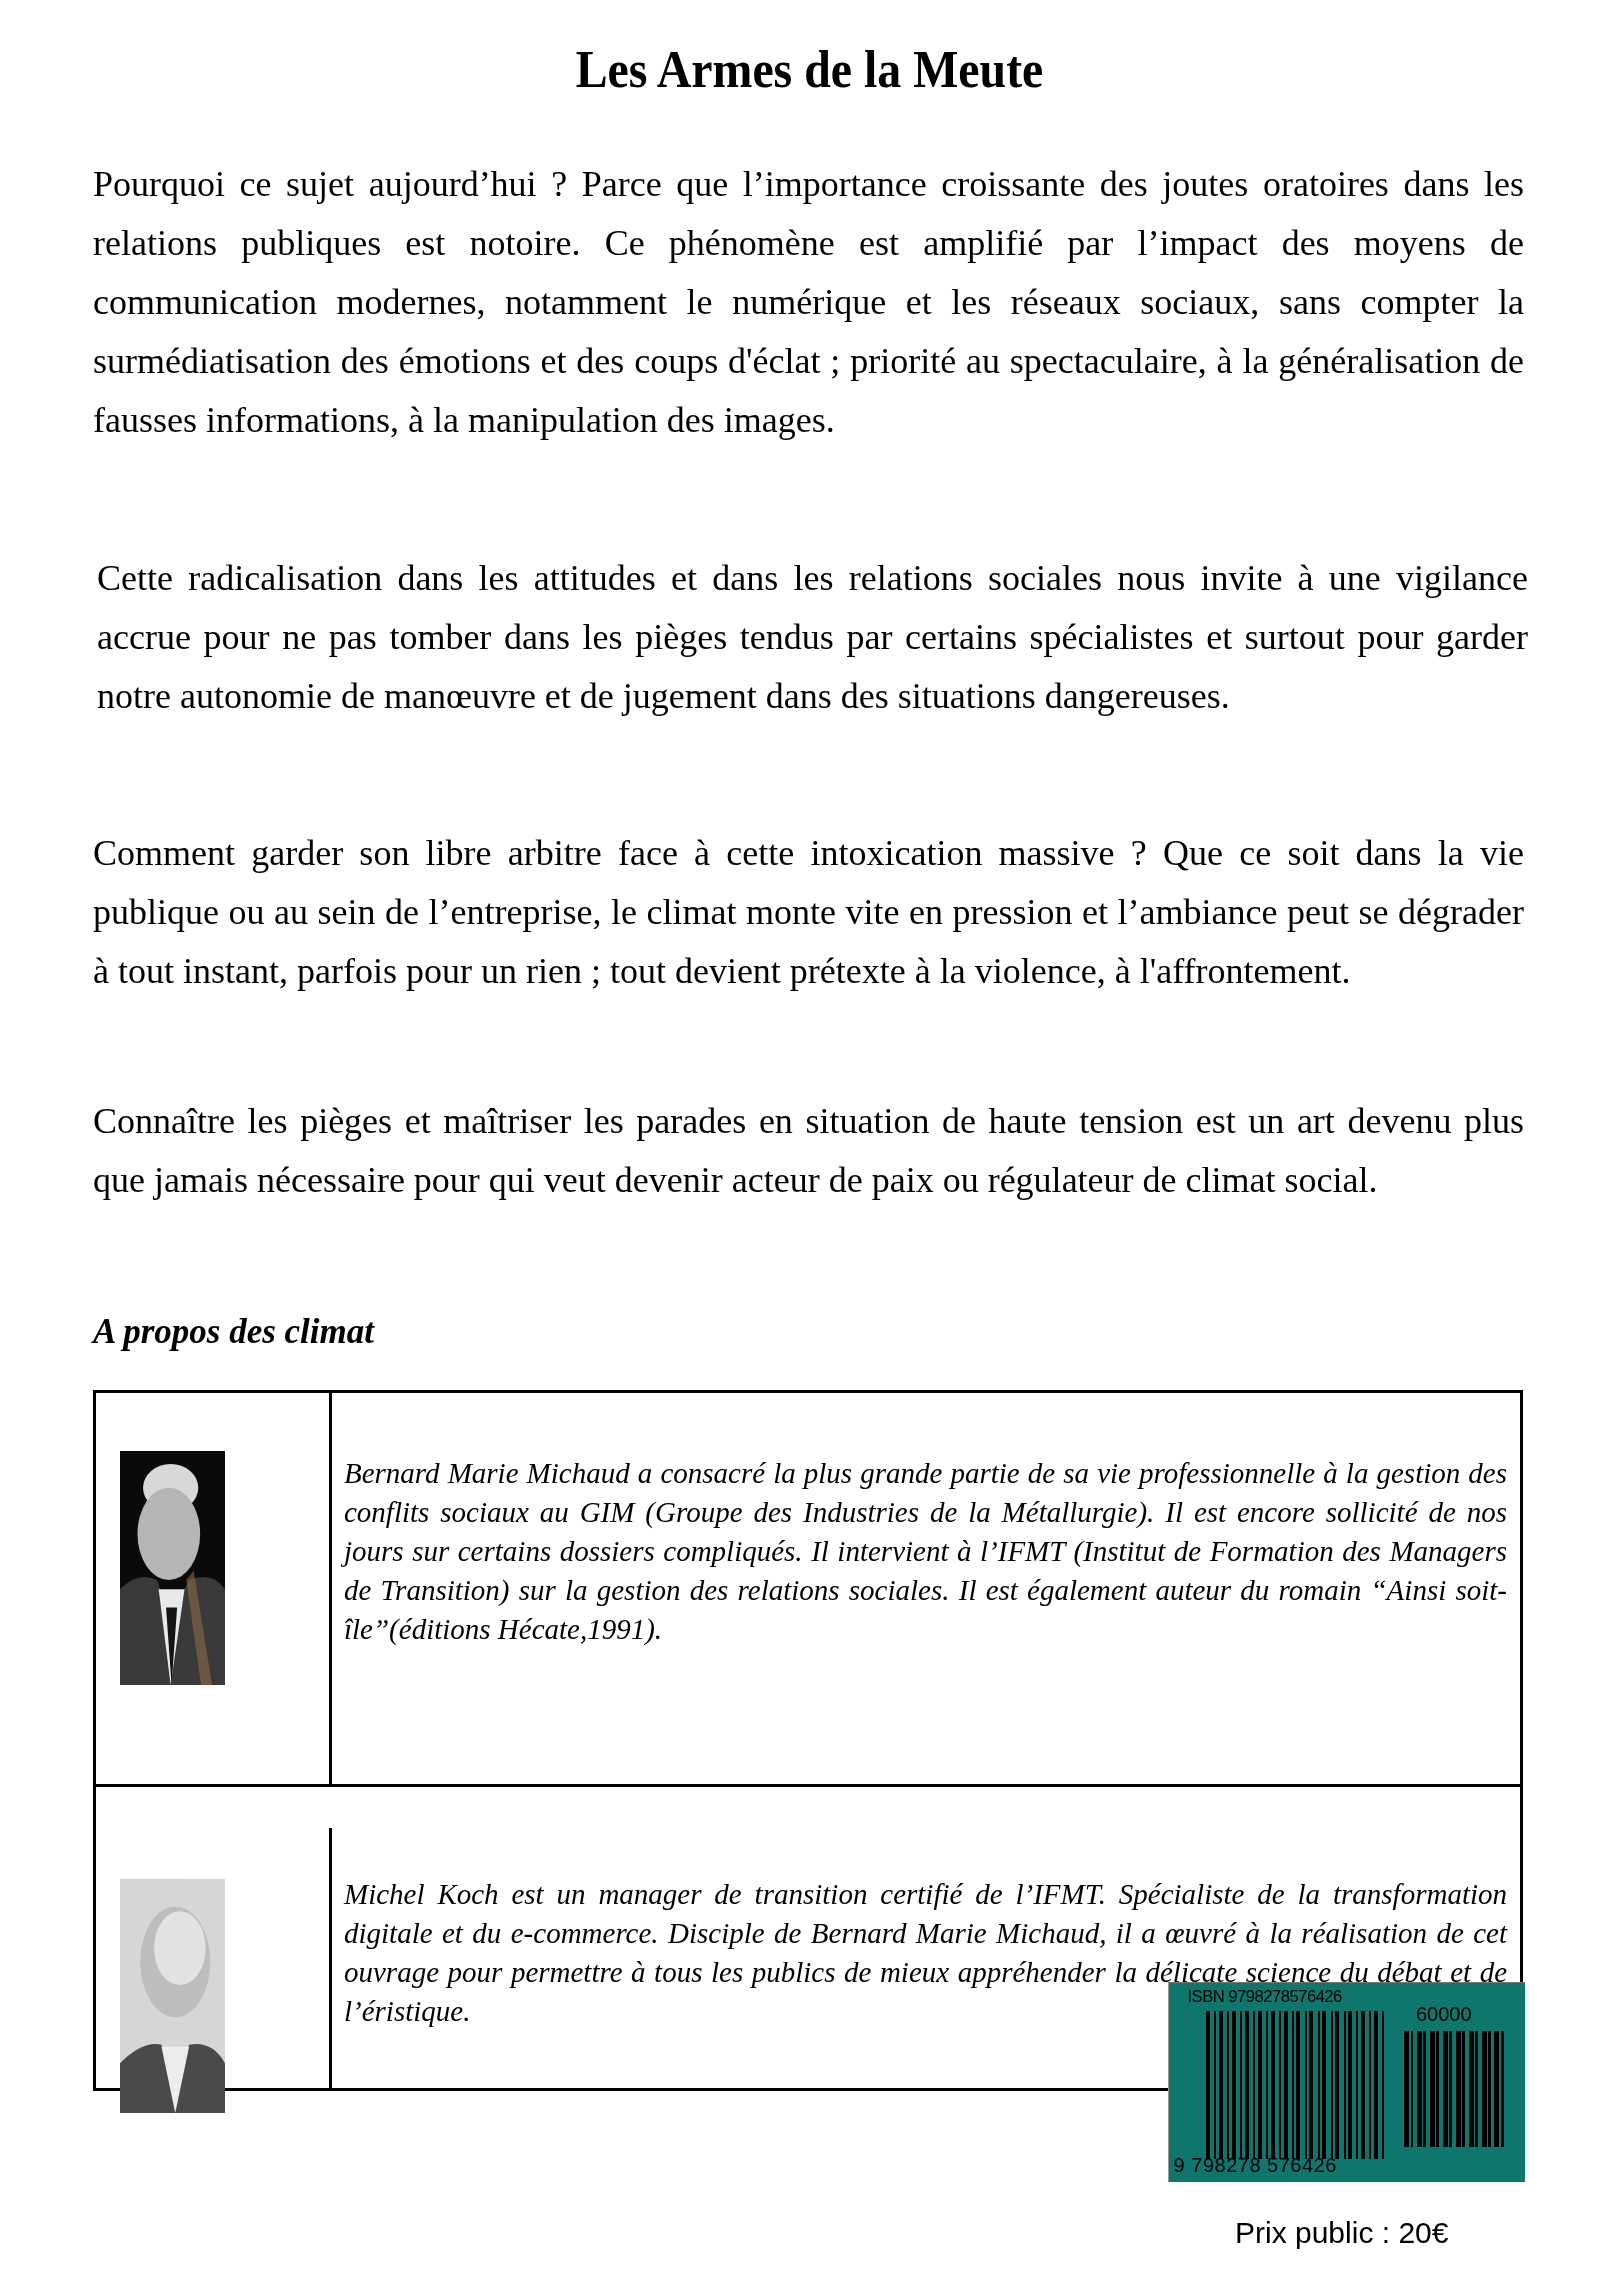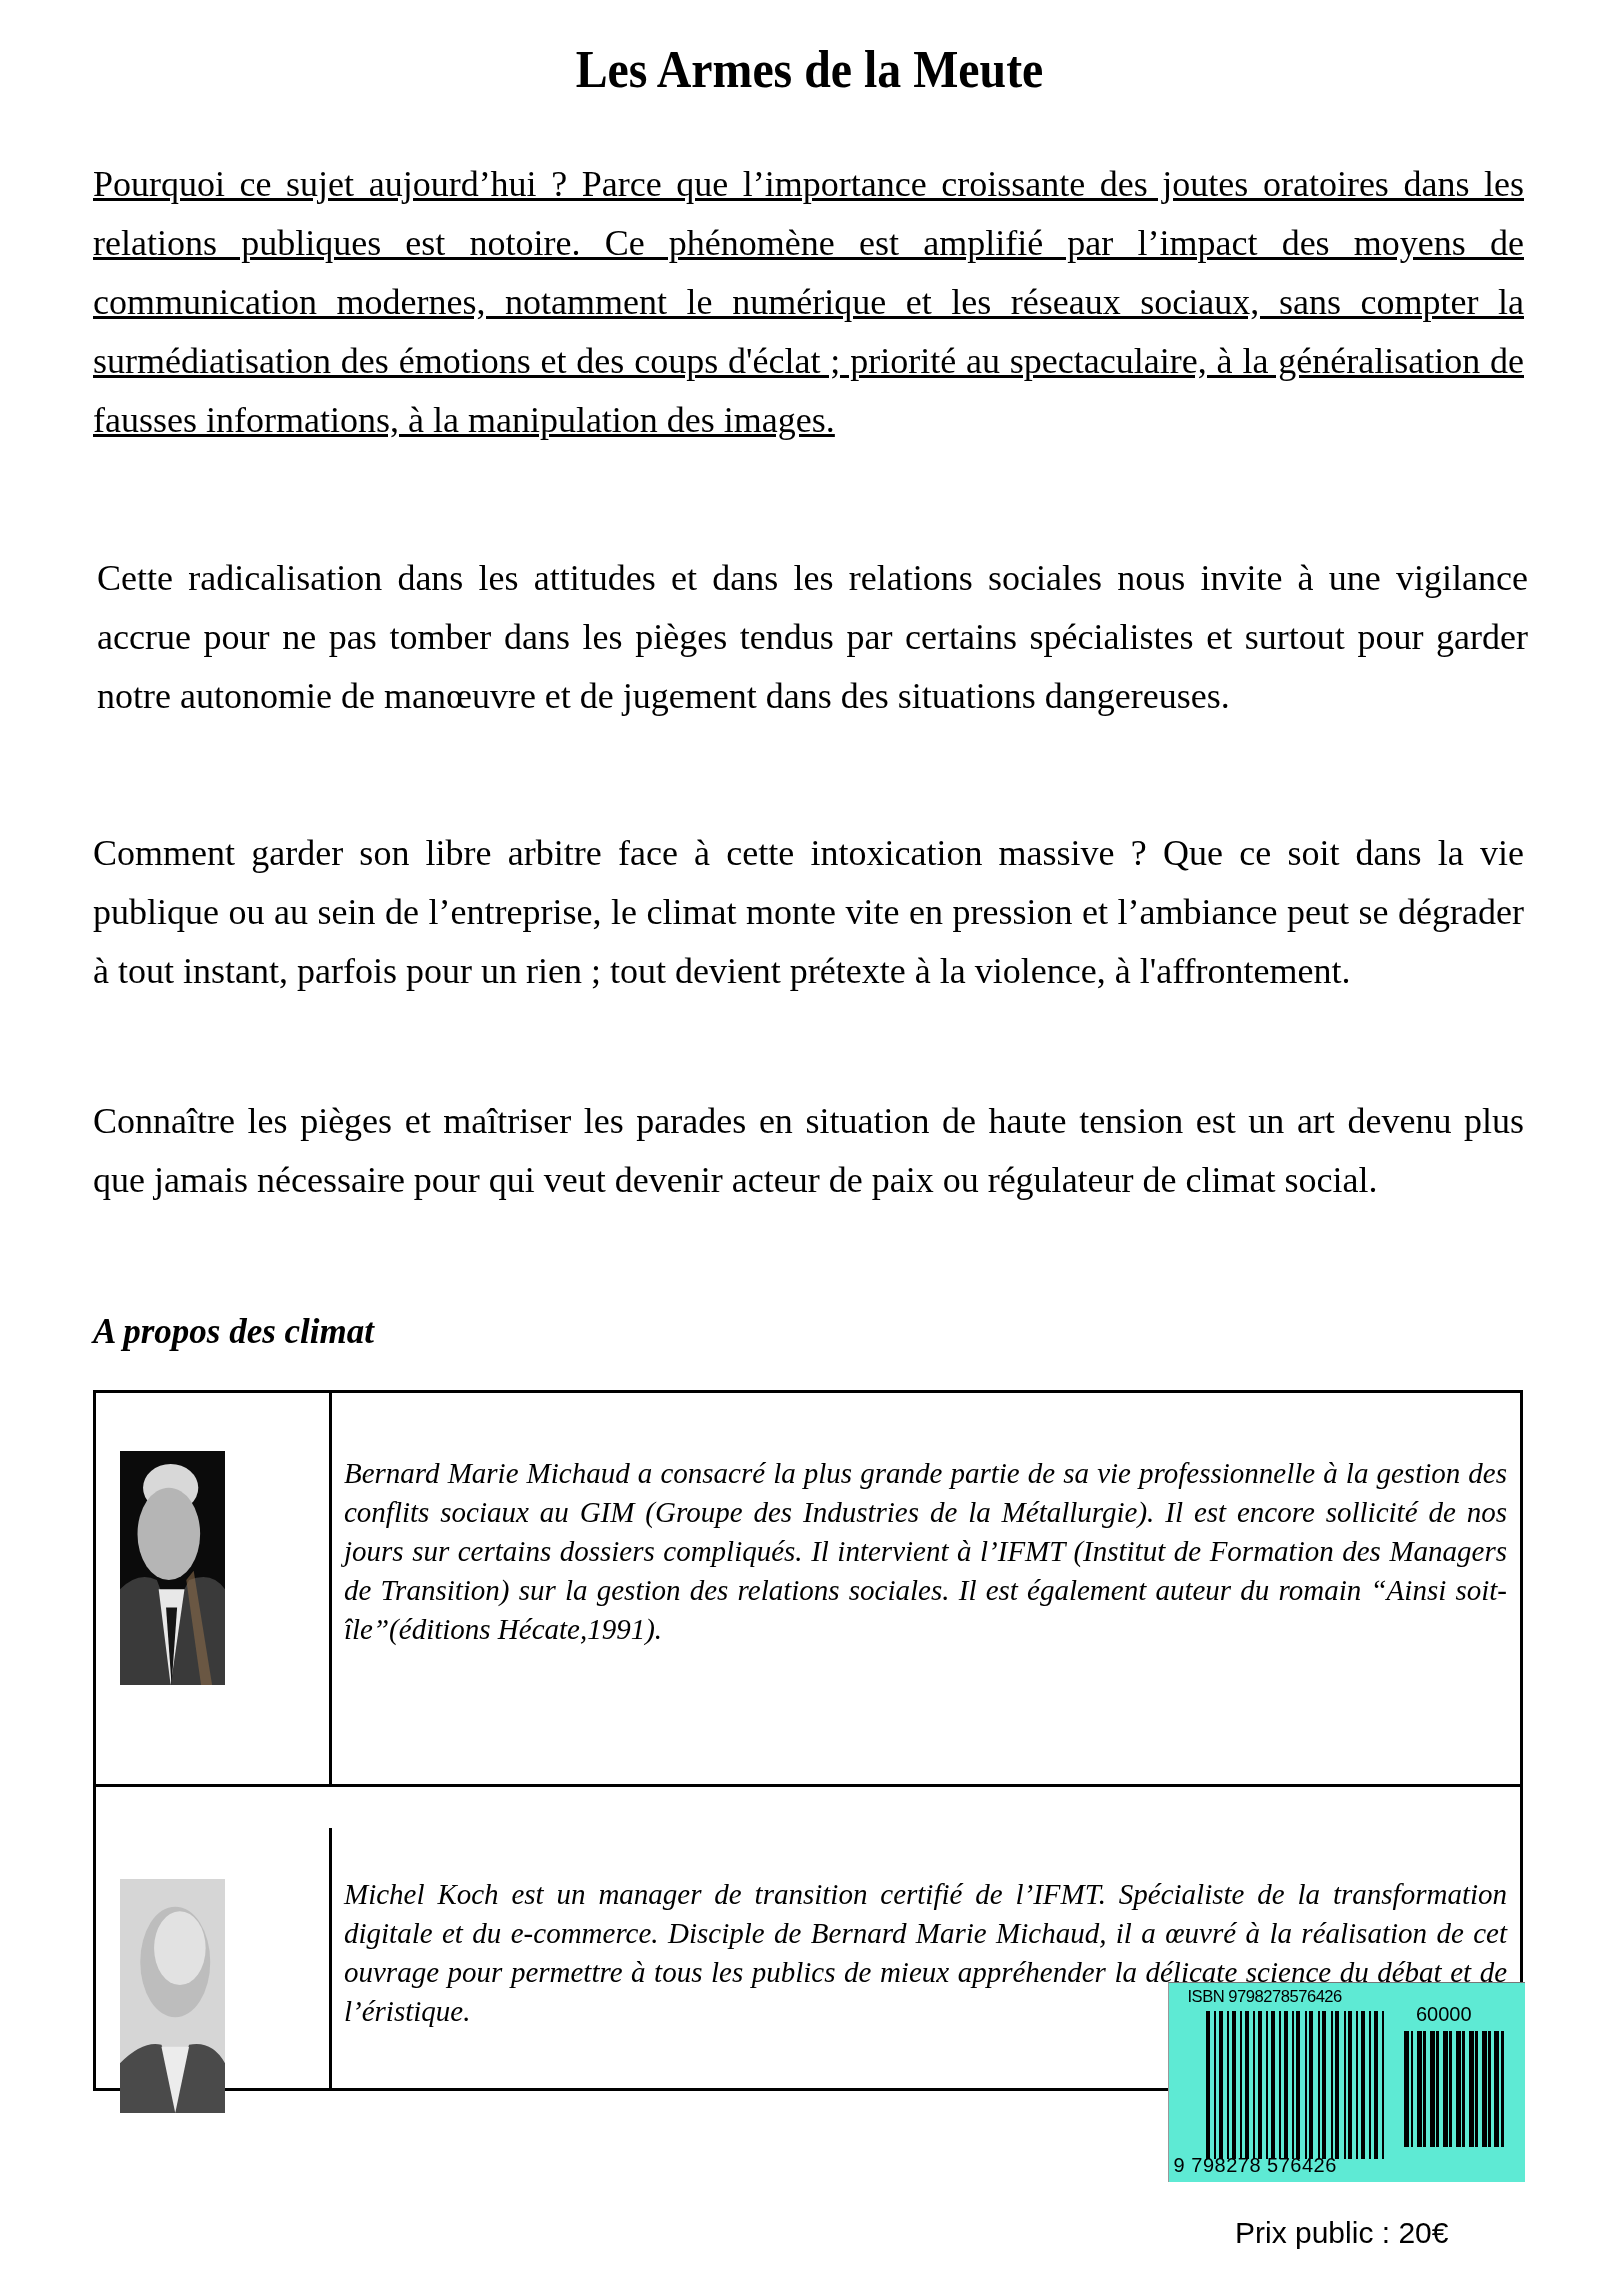--- a/index.html
+++ b/index.html
@@ -2,21 +2,21 @@
 <html style="font-size:14.8px"><head>
   <meta charset="utf-8">
   <style>
     html, body { margin: 0; padding: 0; background: #ffffff; }
     body { width: 1619px; height: 2290px; position: relative; overflow: hidden;
            font-family: "Liberation Serif", "DejaVu Serif", serif; color: #000; }
     .title { position: absolute; left: 0; width: 1619px; top: 37px; text-align: center;
              font-weight: bold; font-size: 52px; line-height: 65px; transform: scaleX(0.92); }
     .body-text { position: absolute; left: 93px; width: 1431px; font-size: 36px;
                  line-height: 59px; text-align: justify; text-align-last: left; }
-    #p1 { top: 155px; text-decoration: underline; }
+    #p1 { top: 155px; }
     #p2 { top: 545px; }
     #p3 { top: 824px; }
     #p4 { top: 1092px; }
     .section-head { position: absolute; left: 93px; top: 1309px; font-size: 35px;
                     font-weight: bold; font-style: italic; line-height: 46px; }
     .authors { position: absolute; left: 93px; top: 1390px; width: 1430px; height: 701px;
                border: 3.7px solid #000; box-sizing: border-box; }
     .row { position: absolute; left: 0; right: 0; }
     .row1 { top: 0; height: 391px; border-bottom: 3.7px solid #000; }
     .row2 { top: 395px; bottom: 0; margin-top: 40px; }
@@ -24,21 +24,21 @@
                  border-right: 3.7px solid #000; }
     .col-bio { position: absolute; left: 236px; right: 0; top: 0; bottom: 0; }
     .photo { position: absolute; left: 24px; width: 105px; height: 234px; }
     .photo-1 { top: 58px; background: #0b0b0b; overflow: hidden; }
     .photo-2 { top: 51px; background: linear-gradient(90deg, #c9c9c9, #e6e6e6); overflow: hidden; }
     .bio { position: absolute; left: 12px; right: 13px; font-size: 29px; line-height: 39px;
            font-style: italic; text-align: justify; text-align-last: left; }
     .bio-1 { top: 61px; }
     .bio-2 { top: 47px; }
     .barcode-box { position: absolute; left: 1168px; top: 1982px; width: 356px; height: 199px;
-                   background: #5eead4; border-top: 1.8px solid #777; border-left: 1.8px solid #999; }
+                   background: #0f766e; border-top: 1.8px solid #777; border-left: 1.8px solid #999; }
     .isbn-text { position: absolute; left: 18.5px; top: 3.7px; font-family: "Liberation Sans", sans-serif;
                  font-size: 16.6px; letter-spacing: -0.5px; }
     .addon-text { position: absolute; left: 247px; top: 20px; font-family: "Liberation Sans", sans-serif;
                   font-size: 20px; }
     .ean-digits { position: absolute; left: 4.6px; bottom: 5.5px; font-family: "Liberation Sans", sans-serif;
                   font-size: 20px; letter-spacing: 0.5px; background: transparent; }
     .bars-main { position: absolute; left: 37px; top: 28px; width: 185px; height: 148px; }
     .bars-addon { position: absolute; left: 235px; top: 48px; width: 106px; height: 116px; }
     .bar { position: absolute; top: 0; bottom: 0; background: #000; }
     .price { position: absolute; left: 1235px; top: 2212px; font-family: "Liberation Sans", sans-serif;

